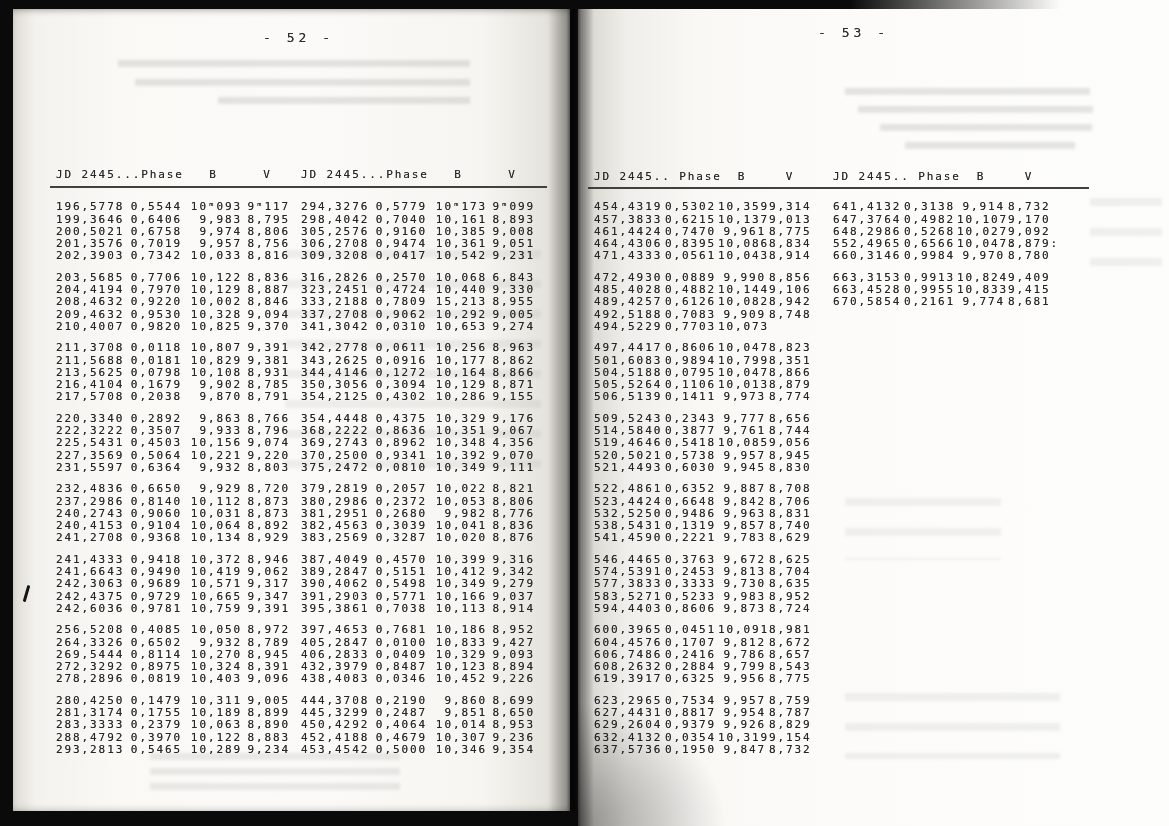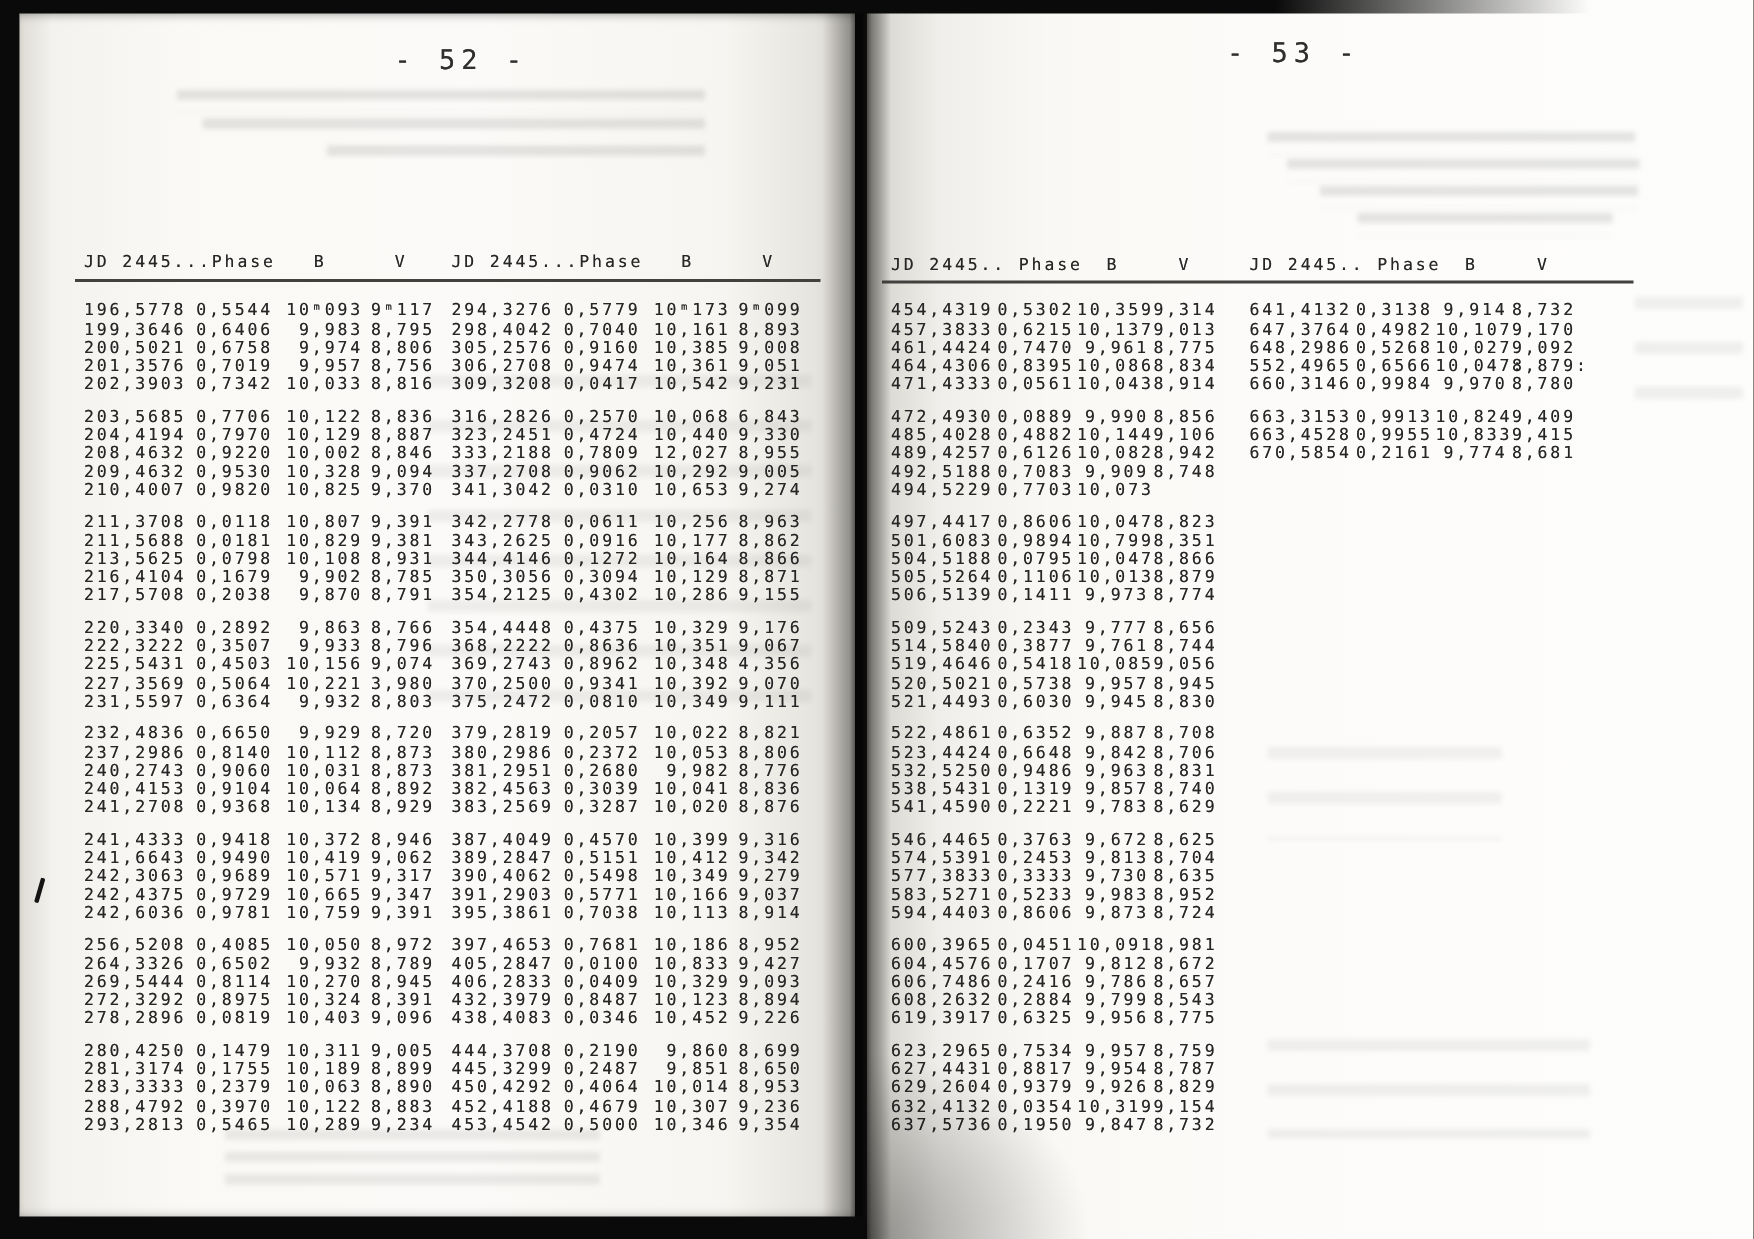--- a/index.html
+++ b/index.html
@@ -31,21 +31,21 @@
     background:linear-gradient(90deg,#0a0a0a 0px,#0a0a0a 850px,rgba(10,10,10,0) 1060px);
   }
   .bottom-edge { position:absolute; left:0; top:811px; width:578px; height:15px; background:#0a0a0a; }
   .corner-shadow {
     position:absolute; left:578px; top:700px; width:150px; height:126px;
     background:radial-gradient(ellipse at 0% 100%,rgba(0,0,0,.35) 0%,rgba(0,0,0,0) 70%);
     pointer-events:none;
   }
 
   .page-number {
-    position:absolute; font-size:18px; letter-spacing:4px; color:#2f2f2f;
+    position:absolute; font-size:13px; letter-spacing:4px; color:#2f2f2f;
     text-shadow:0 0 .4px rgba(0,0,0,.6); white-space:pre;
   }
   .pn-52 { left:250px; top:22px; }
   .pn-53 { left:240px; top:25px; }
 
   .caption { position:absolute; left:43px; top:107px; font-size:11px; letter-spacing:1.8px; color:#262626; line-height:12.5px; text-shadow:0 0 .4px rgba(0,0,0,.55); }
   .caption div { white-space:pre; }
 
   .header-rule { position:absolute; height:2px; background:#43413e; }
   .rule-52 { left:37px; top:178px; width:497px; }
@@ -114,21 +114,21 @@
           <div class="trow"><span class="c">211,3708</span><span class="c">0,0118</span><span class="c">10,807</span><span class="c">9,391</span></div>
           <div class="trow"><span class="c">211,5688</span><span class="c">0,0181</span><span class="c">10,829</span><span class="c">9,381</span></div>
           <div class="trow"><span class="c">213,5625</span><span class="c">0,0798</span><span class="c">10,108</span><span class="c">8,931</span></div>
           <div class="trow"><span class="c">216,4104</span><span class="c">0,1679</span><span class="c">9,902</span><span class="c">8,785</span></div>
           <div class="trow"><span class="c">217,5708</span><span class="c">0,2038</span><span class="c">9,870</span><span class="c">8,791</span></div>
         </div>
         <div class="tgroup">
           <div class="trow"><span class="c">220,3340</span><span class="c">0,2892</span><span class="c">9,863</span><span class="c">8,766</span></div>
           <div class="trow"><span class="c">222,3222</span><span class="c">0,3507</span><span class="c">9,933</span><span class="c">8,796</span></div>
           <div class="trow"><span class="c">225,5431</span><span class="c">0,4503</span><span class="c">10,156</span><span class="c">9,074</span></div>
-          <div class="trow"><span class="c">227,3569</span><span class="c">0,5064</span><span class="c">10,221</span><span class="c">3,980</span></div>
+          <div class="trow"><span class="c">227,3569</span><span class="c">0,5064</span><span class="c">10,221</span><span class="c">9,220</span></div>
           <div class="trow"><span class="c">231,5597</span><span class="c">0,6364</span><span class="c">9,932</span><span class="c">8,803</span></div>
         </div>
         <div class="tgroup">
           <div class="trow"><span class="c">232,4836</span><span class="c">0,6650</span><span class="c">9,929</span><span class="c">8,720</span></div>
           <div class="trow"><span class="c">237,2986</span><span class="c">0,8140</span><span class="c">10,112</span><span class="c">8,873</span></div>
           <div class="trow"><span class="c">240,2743</span><span class="c">0,9060</span><span class="c">10,031</span><span class="c">8,873</span></div>
           <div class="trow"><span class="c">240,4153</span><span class="c">0,9104</span><span class="c">10,064</span><span class="c">8,892</span></div>
           <div class="trow"><span class="c">241,2708</span><span class="c">0,9368</span><span class="c">10,134</span><span class="c">8,929</span></div>
         </div>
         <div class="tgroup">
@@ -158,21 +158,21 @@
         <div class="tgroup">
           <div class="trow"><span class="c">294,3276</span><span class="c">0,5779</span><span class="c">10ᵐ173</span><span class="c">9ᵐ099</span></div>
           <div class="trow"><span class="c">298,4042</span><span class="c">0,7040</span><span class="c">10,161</span><span class="c">8,893</span></div>
           <div class="trow"><span class="c">305,2576</span><span class="c">0,9160</span><span class="c">10,385</span><span class="c">9,008</span></div>
           <div class="trow"><span class="c">306,2708</span><span class="c">0,9474</span><span class="c">10,361</span><span class="c">9,051</span></div>
           <div class="trow"><span class="c">309,3208</span><span class="c">0,0417</span><span class="c">10,542</span><span class="c">9,231</span></div>
         </div>
         <div class="tgroup">
           <div class="trow"><span class="c">316,2826</span><span class="c">0,2570</span><span class="c">10,068</span><span class="c">6,843</span></div>
           <div class="trow"><span class="c">323,2451</span><span class="c">0,4724</span><span class="c">10,440</span><span class="c">9,330</span></div>
-          <div class="trow"><span class="c">333,2188</span><span class="c">0,7809</span><span class="c">12,027</span><span class="c">8,955</span></div>
+          <div class="trow"><span class="c">333,2188</span><span class="c">0,7809</span><span class="c">15,213</span><span class="c">8,955</span></div>
           <div class="trow"><span class="c">337,2708</span><span class="c">0,9062</span><span class="c">10,292</span><span class="c">9,005</span></div>
           <div class="trow"><span class="c">341,3042</span><span class="c">0,0310</span><span class="c">10,653</span><span class="c">9,274</span></div>
         </div>
         <div class="tgroup">
           <div class="trow"><span class="c">342,2778</span><span class="c">0,0611</span><span class="c">10,256</span><span class="c">8,963</span></div>
           <div class="trow"><span class="c">343,2625</span><span class="c">0,0916</span><span class="c">10,177</span><span class="c">8,862</span></div>
           <div class="trow"><span class="c">344,4146</span><span class="c">0,1272</span><span class="c">10,164</span><span class="c">8,866</span></div>
           <div class="trow"><span class="c">350,3056</span><span class="c">0,3094</span><span class="c">10,129</span><span class="c">8,871</span></div>
           <div class="trow"><span class="c">354,2125</span><span class="c">0,4302</span><span class="c">10,286</span><span class="c">9,155</span></div>
         </div>

